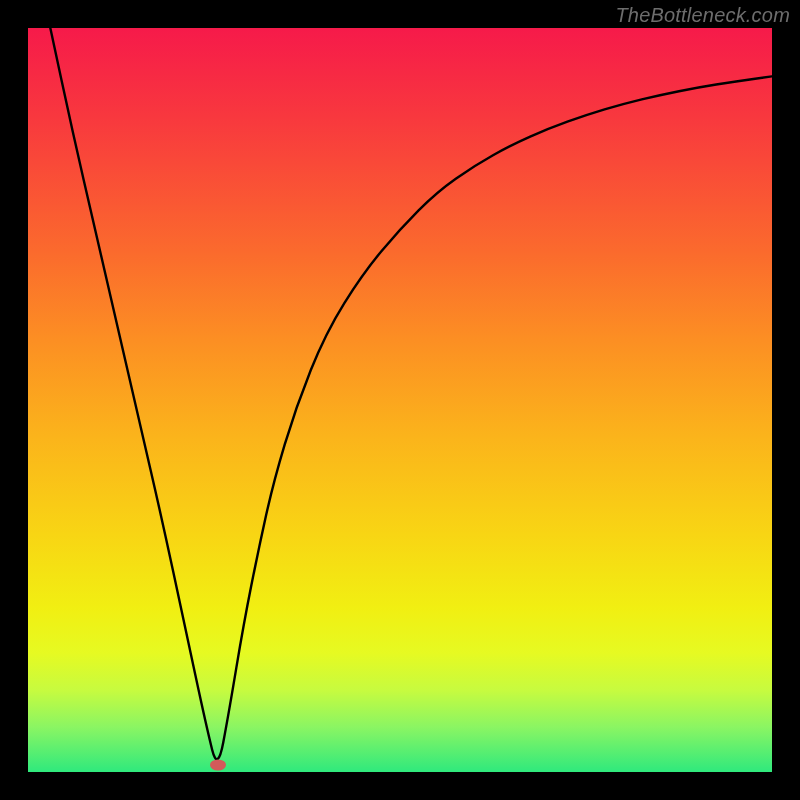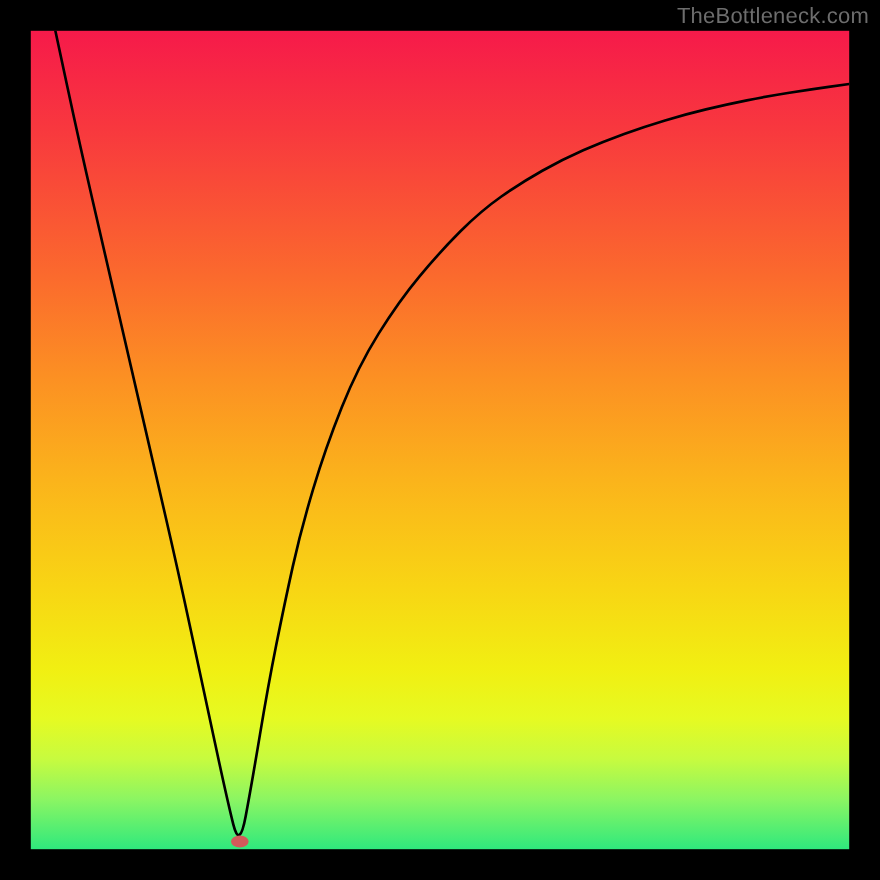--- a/index.html
+++ b/index.html
@@ -55,20 +55,21 @@
     transform: translate(-50%, -50%);
   }
   .watermark {
     position: absolute;
     top: 4px;
     right: 10px;
     color: #6d6d6d;
     font-size: 20px;
     letter-spacing: 0.2px;
     user-select: none;
+    font-style: italic;
   }
 </style>
 </head>
 <body>
 
 <div class="frame">
   <div class="plot-area">
     <svg class="curve" viewBox="0 0 744 744" preserveAspectRatio="none">
       <path id="curve-path" fill="none" stroke="#000" stroke-width="2.4" stroke-linecap="round" stroke-linejoin="round" d="M 22.32 0.00 Q 22.32 0.00 33.48 52.08 Q 44.64 104.16 55.80 152.52 Q 66.96 200.88 78.12 249.24 Q 89.28 297.60 100.44 345.96 Q 111.60 394.32 122.76 442.68 Q 133.92 491.04 145.08 543.12 Q 156.24 595.20 167.40 647.28 Q 178.56 699.36 184.14 721.68 Q 189.72 744.00 195.30 714.24 Q 200.88 684.48 208.32 639.84 Q 215.76 595.20 223.20 558.00 Q 230.64 520.80 238.08 487.32 Q 245.52 453.84 256.68 416.64 Q 267.84 379.44 282.72 342.24 Q 297.60 305.04 316.20 275.28 Q 334.80 245.52 353.40 223.20 Q 372.00 200.88 390.60 182.28 Q 409.20 163.68 427.80 150.66 Q 446.40 137.64 465.00 127.22 Q 483.60 116.81 502.20 108.62 Q 520.80 100.44 539.40 93.74 Q 558.00 87.05 576.60 81.47 Q 595.20 75.89 613.80 71.42 Q 632.40 66.96 651.00 63.24 Q 669.60 59.52 688.20 56.54 Q 706.80 53.57 725.40 50.96 T 744.00 48.36"></path>
     </svg>

